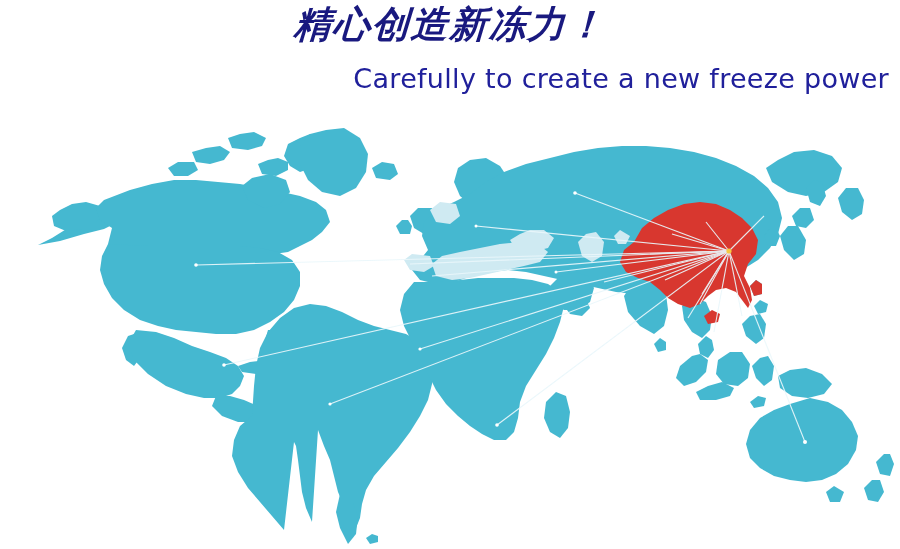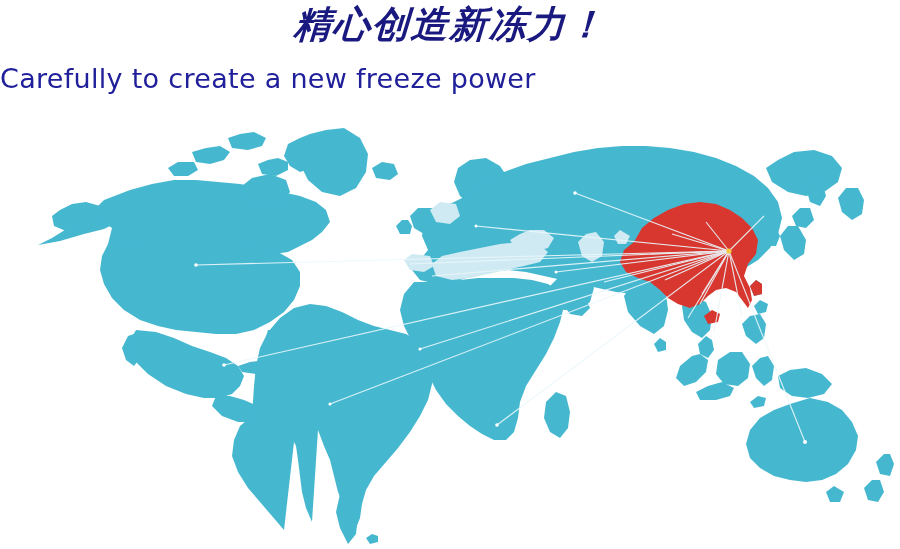--- a/index.html
+++ b/index.html
@@ -34,21 +34,21 @@
     line-height: 46px;
     white-space: nowrap;
     font-style: italic;
     transform: skewX(-3deg);
   }
   .subheadline {
     position: absolute;
     top: 62px;
     left: 0;
     width: 889px;
-    text-align: left;
+    text-align: right;
     font-family: "DejaVu Sans", sans-serif;
     font-size: 27px;
     font-weight: 400;
     color: #20209b;
     line-height: 34px;
     letter-spacing: 0.3px;
     white-space: nowrap;
   }
   .map-wrap {
     position: absolute;

